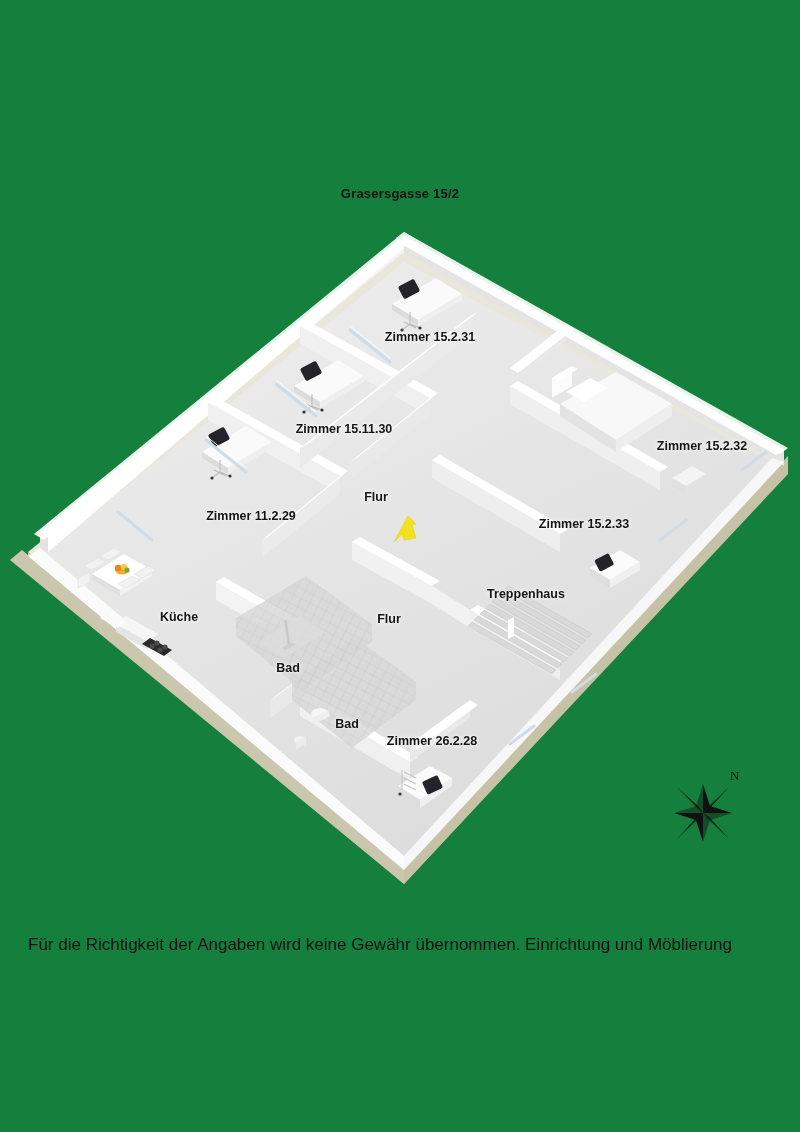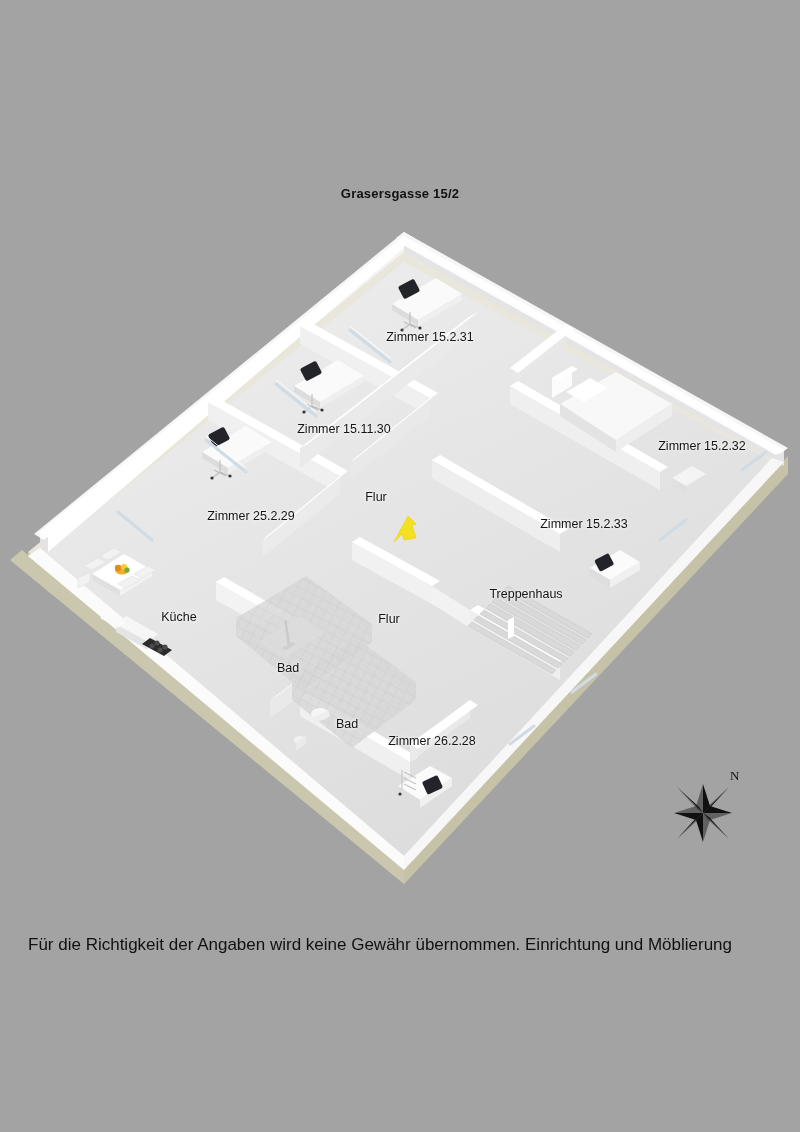--- a/index.html
+++ b/index.html
@@ -3,21 +3,21 @@
 <meta charset="utf-8">
 <style>
   html,body{margin:0;padding:0;background:#ffffff;}
   body{
     width:800px;height:1132px;
     font-family:"Liberation Sans", sans-serif;
     color:#1a1a1a;
     position:relative;
     overflow:hidden;
   }
-  #stage{position:absolute;inset:0;background:#a3a3a3;}
+  #stage{position:absolute;inset:0;background:#15803d;}
 
   
   .plan-title{
     position:absolute;
     left:0;right:0;top:186px;
     text-align:center;
     font-size:13px;
     font-weight:bold;
     letter-spacing:.2px;
     color:#111;
@@ -33,20 +33,21 @@
 
   
   .labels{position:absolute;left:0;top:0;width:800px;height:900px;}
   .rlabel{
     position:absolute;
     font-size:12.5px;
     color:#141414;
     white-space:nowrap;
     transform:translate(-50%,-50%);
     text-shadow:0 0 3px rgba(255,255,255,.85),0 0 6px rgba(255,255,255,.7);
+    font-weight:bold;
   }
 
   
   .compass{position:absolute;left:668px;top:778px;width:70px;height:70px;}
   .compass svg{width:70px;height:70px;display:block;}
   .compass-n{
     position:absolute;left:62px;top:-10px;
     font-size:13px;font-family:"Liberation Serif",serif;color:#111;
   }
 
@@ -363,21 +364,21 @@
       <g>
         <path d="M408 516 L416 524 L412 525 L416 538 L404 540 L402 534 L394 542 Z" fill="#f5e01f" stroke="#e7d200" stroke-width="0.6"></path>
       </g>
 
     </svg>
   </div>
 
   <div class="labels">
     <div class="rlabel" style="left:430px;top:337px">Zimmer 15.2.31</div>
     <div class="rlabel" style="left:344px;top:429px">Zimmer 15.11.30</div>
-    <div class="rlabel" style="left:251px;top:516px">Zimmer 25.2.29</div>
+    <div class="rlabel" style="left:251px;top:516px">Zimmer 11.2.29</div>
     <div class="rlabel" style="left:702px;top:446px">Zimmer 15.2.32</div>
     <div class="rlabel" style="left:584px;top:524px">Zimmer 15.2.33</div>
     <div class="rlabel" style="left:432px;top:741px">Zimmer 26.2.28</div>
     <div class="rlabel" style="left:526px;top:594px">Treppenhaus</div>
     <div class="rlabel" style="left:376px;top:497px">Flur</div>
     <div class="rlabel" style="left:389px;top:619px">Flur</div>
     <div class="rlabel" style="left:179px;top:617px">Küche</div>
     <div class="rlabel" style="left:288px;top:668px">Bad</div>
     <div class="rlabel" style="left:347px;top:724px">Bad</div>
   </div>

